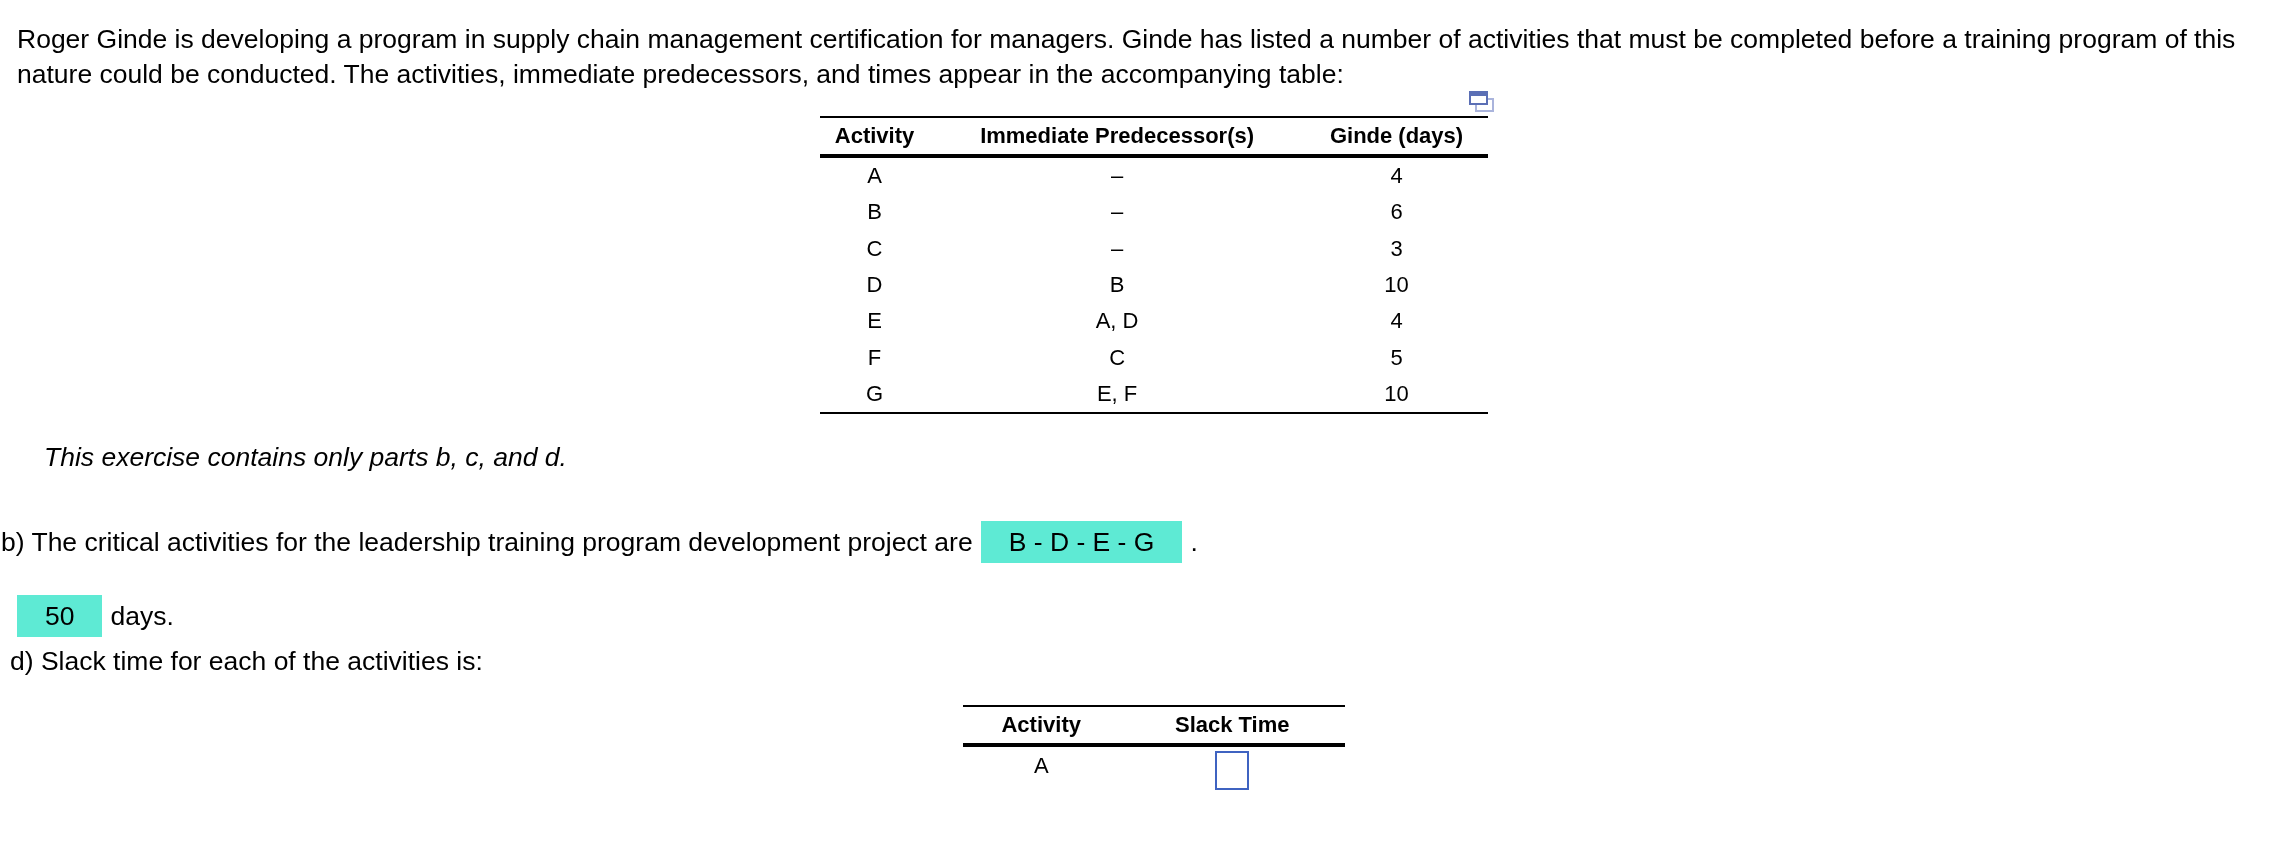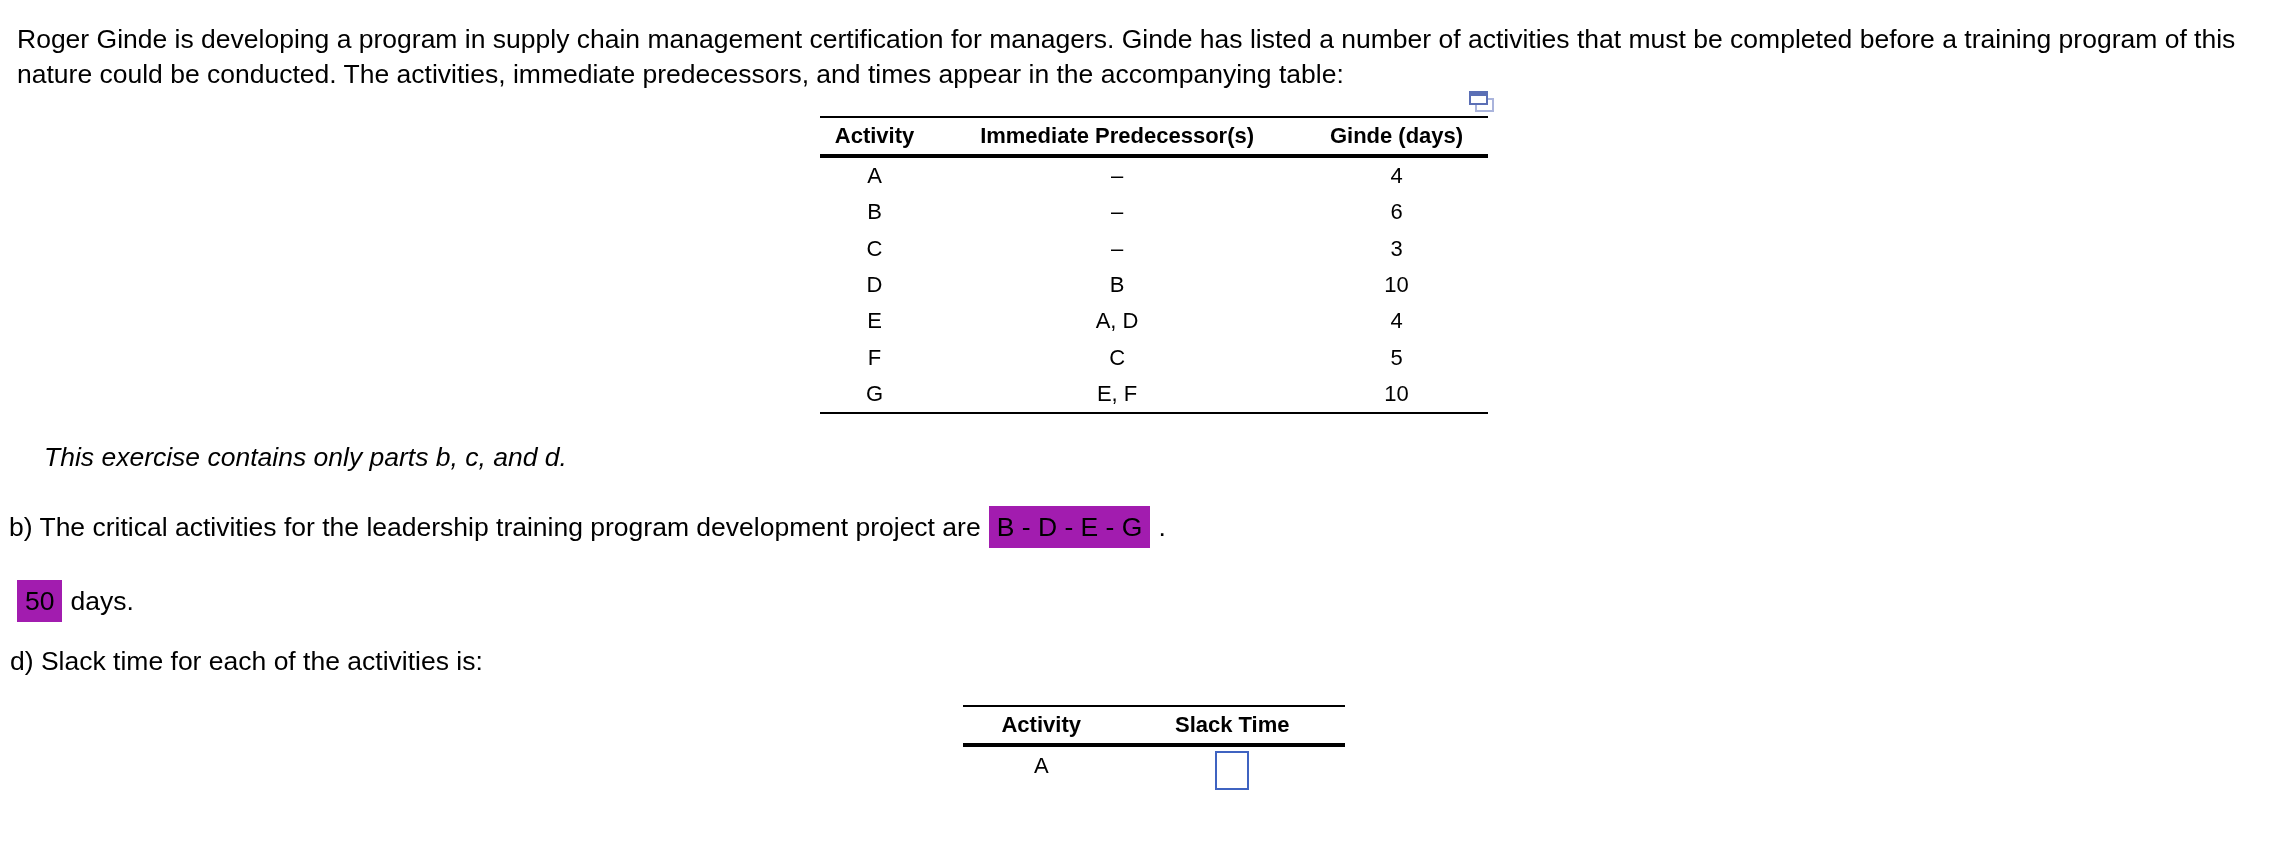--- a/index.html
+++ b/index.html
@@ -12,25 +12,25 @@
   .popout { left: 1469px; top: 89px; width: 26px; height: 22px; }
   table.data { border-collapse: collapse; }
   .t1 { left: 820px; top: 116px; width: 668px; }
   .t1 th, .t1 td, .t2 th, .t2 td { padding: 0; text-align: center; font-size: 22px; }
   .t1 th, .t2 th { font-weight: bold; height: 36px; }
   .t1 td { height: 36.3px; }
   .rule-top { border-top: 2px solid #000; }
   .rule-head { border-bottom: 4px solid #000; }
   .rule-bottom { border-bottom: 2px solid #000; }
   .italic { left: 9px; top: 442px; font-style: italic; margin-left: 35px; }
-  .line-b { left: 9px; top: 506px; display: flex; align-items: center; text-align: center; }
+  .line-b { left: 1px; top: 506px; display: flex; align-items: center; text-align: center; }
   .line-c { left: 9px; top: 580px; display: flex; align-items: center; }
   .line-d { left: 10px; top: 646px; }
   .answer {
-    background: #a21caf; padding: 6px 8px; margin: 0 8px; line-height: 30px;
+    background: #5eead4; padding: 6px 28px; margin: 15px 8px; line-height: 30px;
   }
   .t2 { left: 963px; top: 705px; width: 382px; }
   .t2 td { height: 46px; vertical-align: top; padding-top: 6px; }
   .input-box {
     display: inline-block; width: 30px; height: 35px; border: 2px solid #3f63c1;
     box-sizing: content-box; margin-top: -2px; background: #fff;
   }
 </style>
 </head>
 <body>

